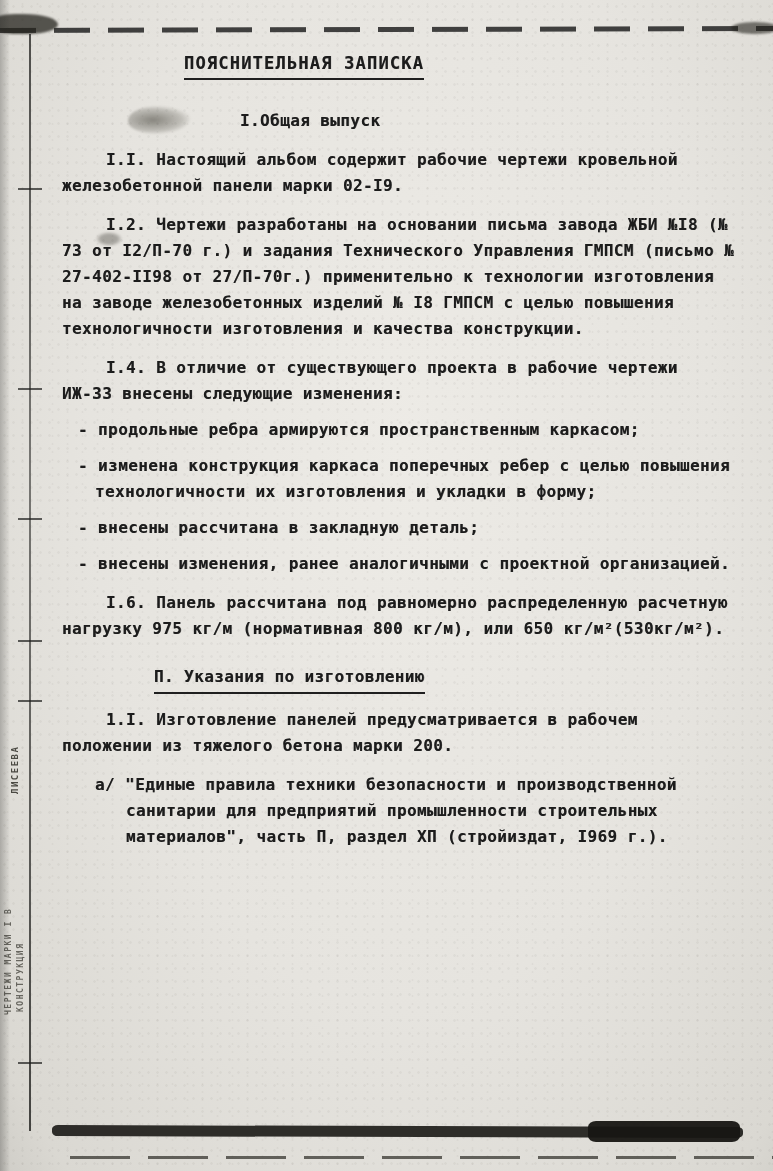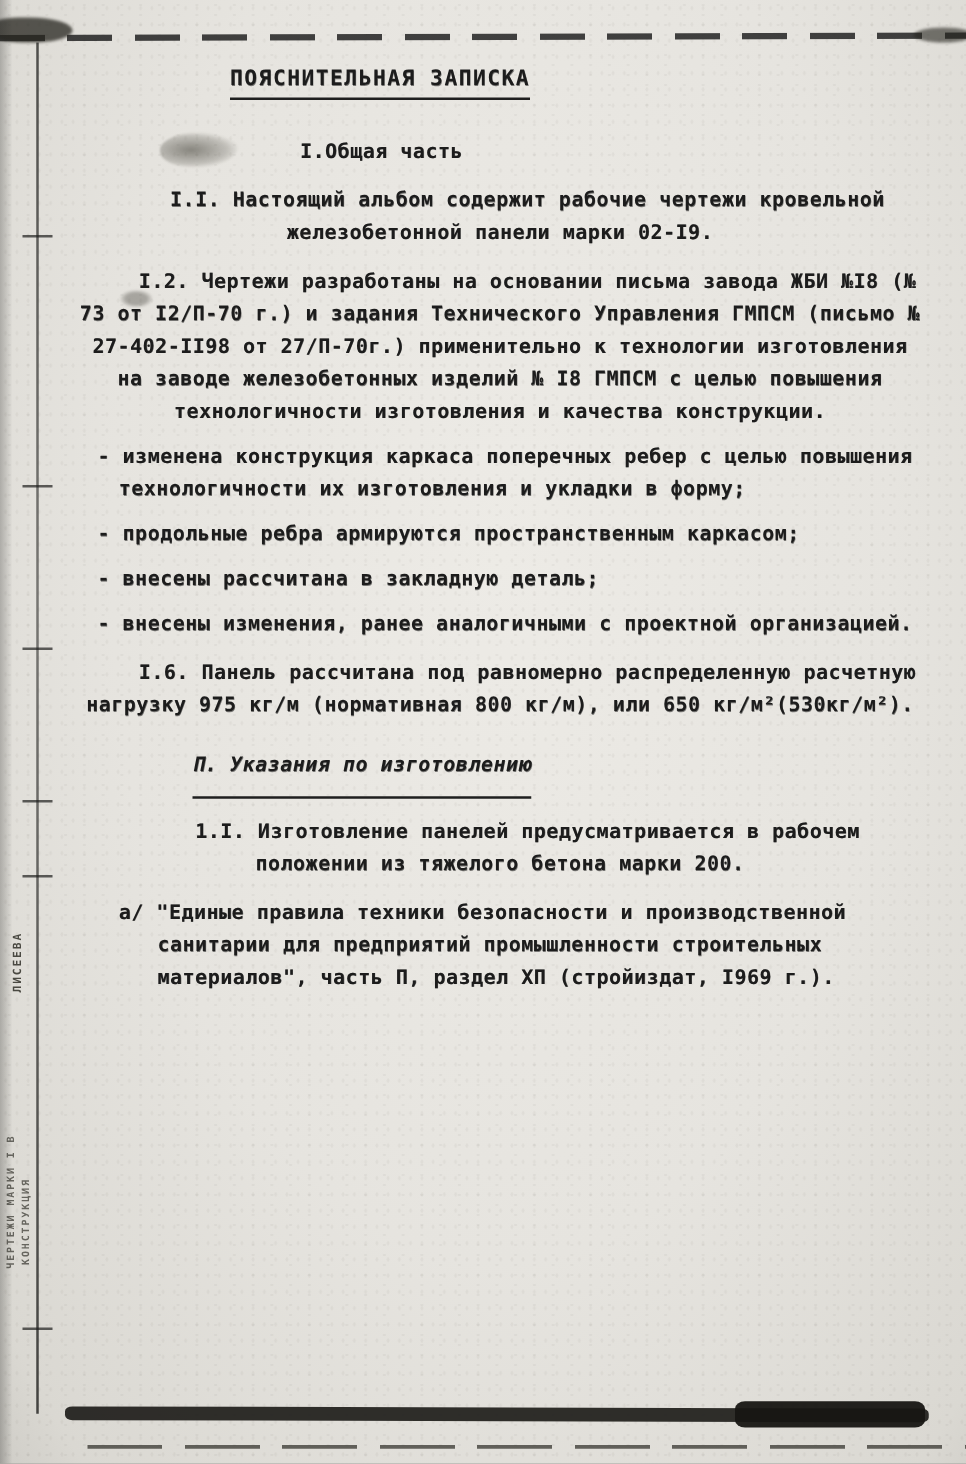--- a/index.html
+++ b/index.html
@@ -31,23 +31,23 @@
     font-size:16px; line-height:26px; letter-spacing:.4px;
     text-shadow:.3px .4px .5px rgba(25,25,25,.55);
   }
   .title{
     display:inline-block; margin-left:122px; font-size:17px; letter-spacing:1.2px;
     border-bottom:2px solid #1f1f1f; padding-bottom:2px; margin-bottom:28px;
     white-space:nowrap;
   }
   .h1{ margin-left:178px; margin-bottom:6px; white-space:nowrap; }
   .h2{ margin-top:22px; margin-left:92px; margin-bottom:4px; }
-  .h2 span{ display:inline-block; border-bottom:2px solid #1f1f1f; padding-bottom:12px; white-space:nowrap;font-style:italic; }
+  .h2 span{ display:inline-block; border-bottom:2px solid #1f1f1f; padding-bottom:2px; white-space:nowrap; }
 
-  .para{ margin-top:13px; text-indent:44px; text-align:center; }
+  .para{ margin-top:13px; text-indent:44px; text-align:left; }
   .dash{ margin-top:10px; margin-left:16px; padding-left:17px; text-indent:-17px; }
   .sub { margin-top:13px; margin-left:33px; padding-left:31px; text-indent:-31px; }
 
   
   .frame-line{ position:absolute; left:29px; top:34px; bottom:40px; width:2px;
     background:linear-gradient(180deg, rgba(30,30,28,.75), rgba(30,30,28,.55) 40%, rgba(30,30,28,.8)); }
   .tick{ position:absolute; left:18px; width:24px; height:2px; background:rgba(30,30,28,.7); }
 
   
   .edge-top{
@@ -102,27 +102,28 @@
   <div class="smudge"></div>
   <div class="smudge2"></div>
 
   <div class="vtext vt1">ЛИСЕЕВА</div>
   <div class="vtext vt2">ЧЕРТЕЖИ МАРКИ I В</div>
   <div class="vtext vt3">КОНСТРУКЦИЯ</div>
 
   <div class="content">
     <div class="title">ПОЯСНИТЕЛЬНАЯ ЗАПИСКА</div>
 
-    <div class="h1">I.Общая часть</div>
+    <div class="h1">I.Общая выпуск</div>
 
     <p class="para">I.I. Настоящий альбом содержит рабочие чертежи кровельной железобетонной панели марки 02-I9.</p>
     <p class="para">I.2. Чертежи разработаны на основании письма завода ЖБИ №I8 (№ 73 от I2/П-70 г.) и задания Технического Управления ГМПСМ (письмо № 27-402-II98 от 27/П-70г.) применительно к технологии изготовления на заводе железобетонных изделий № I8 ГМПСМ с целью повышения технологичности изготовления и качества конструкции.</p>
+    <p class="para">I.4. В отличие от существующего проекта в рабочие чертежи ИЖ-33 внесены следующие изменения:</p>
 
+    <p class="dash">- продольные ребра армируются пространственным каркасом;</p>
     <p class="dash">- изменена конструкция каркаса поперечных ребер с целью повышения технологичности их изготовления и укладки в форму;</p>
-    <p class="dash">- продольные ребра армируются пространственным каркасом;</p>
     <p class="dash">- внесены рассчитана в закладную деталь;</p>
     <p class="dash">- внесены изменения, ранее аналогичными с проектной организацией.</p>
 
     <p class="para">I.6. Панель рассчитана под равномерно распределенную расчетную нагрузку 975 кг/м (нормативная 800 кг/м), или 650 кг/м²(530кг/м²).</p>
 
     <div class="h2">
       <span>П. Указания по изготовлению</span>
     </div>
 
     <p class="para">1.I. Изготовление панелей предусматривается в рабочем положении из тяжелого бетона марки 200.</p>

